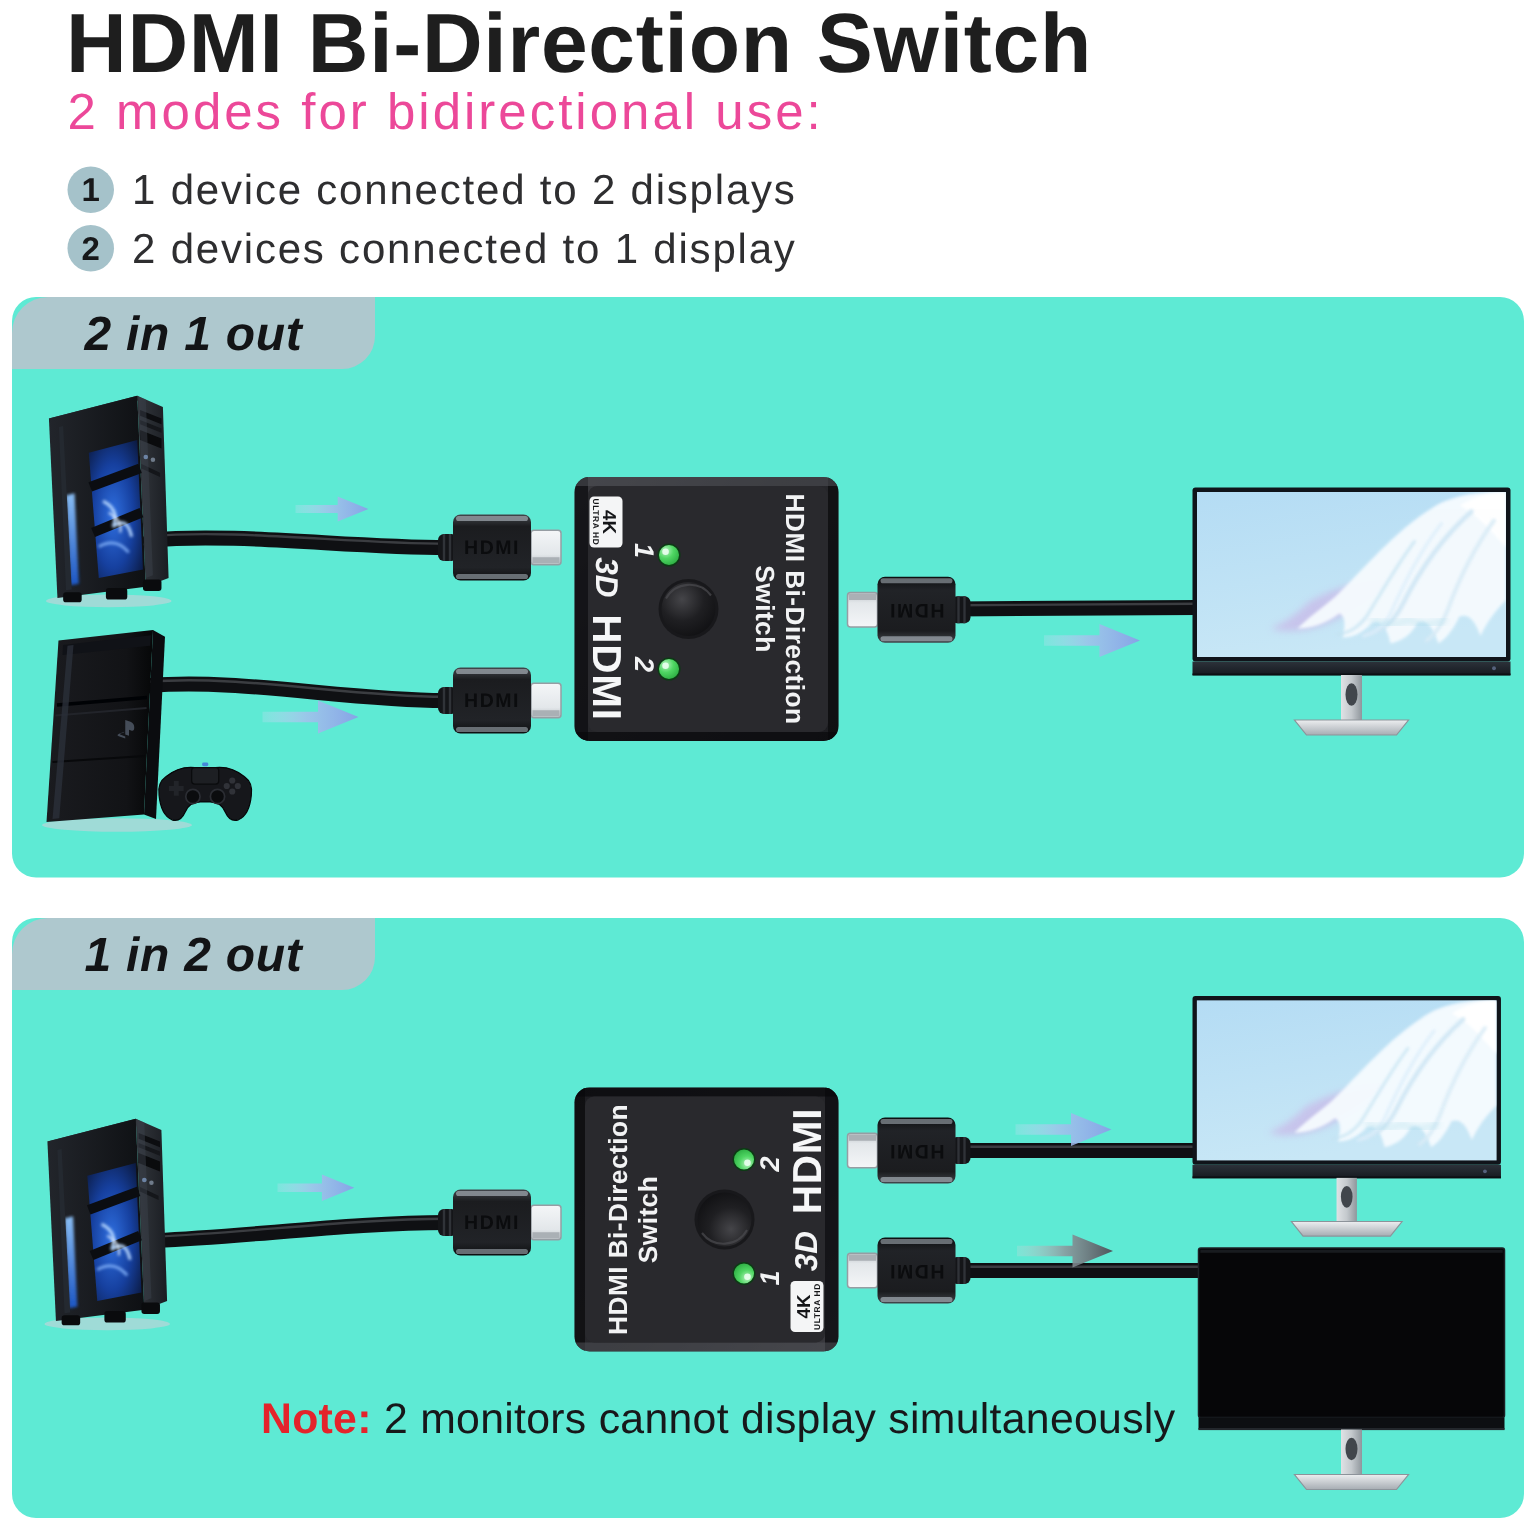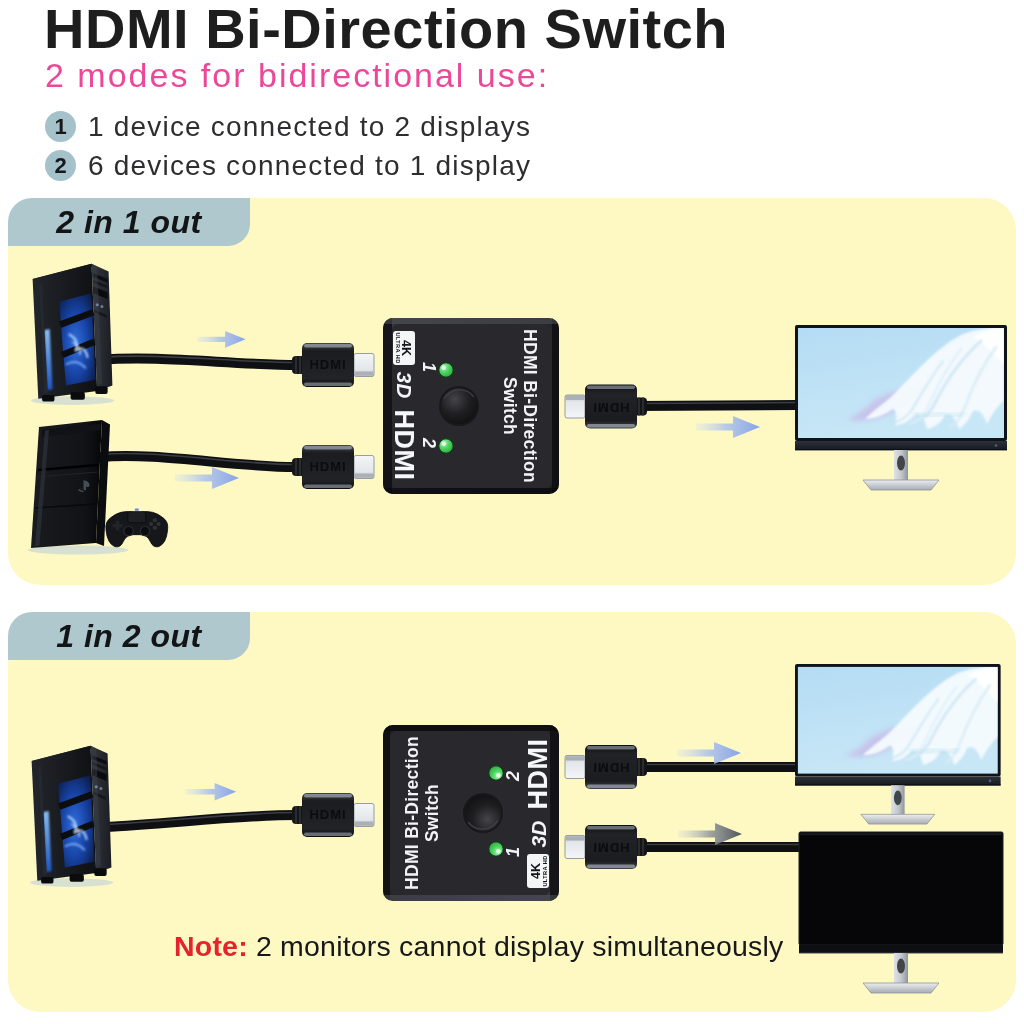--- a/index.html
+++ b/index.html
@@ -9,21 +9,21 @@
   
   .title{position:absolute;left:44px;top:-4px;font-size:56px;font-weight:700;color:#1e1e1e;letter-spacing:.5px;}
   .subtitle{position:absolute;left:45px;top:56px;font-size:34px;font-weight:400;color:#ec4899;letter-spacing:2px;}
   .modes{position:absolute;left:45px;top:110px;}
   .mode-row{display:flex;align-items:center;height:33px;margin-bottom:6px;}
   .mode-badge{width:31px;height:31px;border-radius:50%;background:#a5c2ca;color:#17181a;
     font-size:22px;font-weight:700;display:flex;align-items:center;justify-content:center;flex:0 0 31px;}
   .mode-text{margin-left:12px;font-size:28px;color:#2e2e30;letter-spacing:1.2px;}
 
   
-  .panel{position:absolute;left:8px;width:1008px;background:#fef9c3;border-radius:32px;}
+  .panel{position:absolute;left:8px;width:1008px;background:#5eead4;border-radius:16px;}
   .panel1{top:198px;height:387px;}
   .panel2{top:612px;height:400px;}
   .panel-badge{position:absolute;left:0;top:0;width:242px;height:48px;background:#aec8ce;
     border-radius:24px 0 22px 0;display:flex;align-items:center;justify-content:center;
     font-size:32px;font-weight:700;font-style:italic;color:#131416;letter-spacing:.5px;}
   .scene{position:absolute;left:0;top:0;}
 
   .note{position:absolute;left:166px;top:318px;font-size:28.5px;letter-spacing:.2px;color:#17181a;white-space:nowrap;}
   .note b{color:#e4232b;font-weight:700;}
 
@@ -286,21 +286,21 @@
 
   <div class="title">HDMI Bi-Direction Switch</div>
   <div class="subtitle">2 modes for bidirectional use:</div>
   <div class="modes">
     <div class="mode-row">
       <div class="mode-badge">1</div>
       <div class="mode-text">1 device connected to 2 displays</div>
     </div>
     <div class="mode-row">
       <div class="mode-badge">2</div>
-      <div class="mode-text">6 devices connected to 1 display</div>
+      <div class="mode-text">2 devices connected to 1 display</div>
     </div>
   </div>
 
   <section class="panel panel1">
     <svg class="scene" width="1008" height="387" viewBox="0 0 1008 387">
 
       <g>
         <path d="M92,162 C150,157 225,167 290,167" stroke="#0f1013" stroke-width="10" fill="none" stroke-linecap="round"></path>
         <path d="M92,159.5 C150,154.5 225,164.5 290,164.5" stroke="#46494e" stroke-width="1.6" fill="none" opacity=".8"></path>
       </g>

